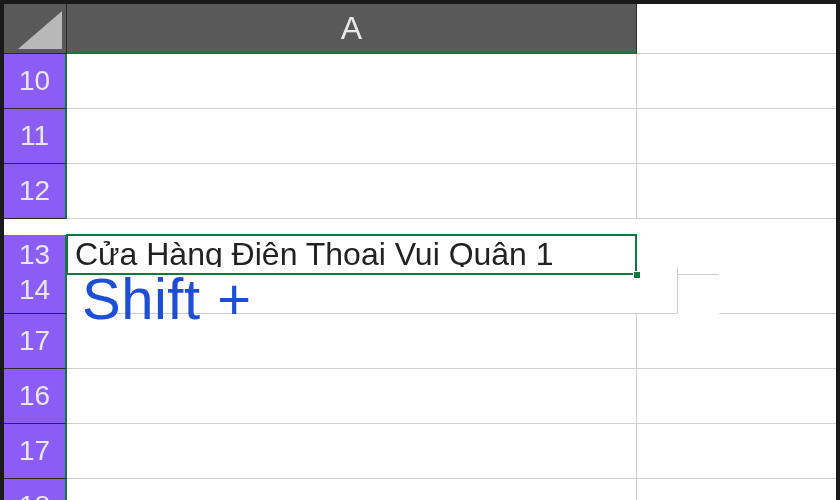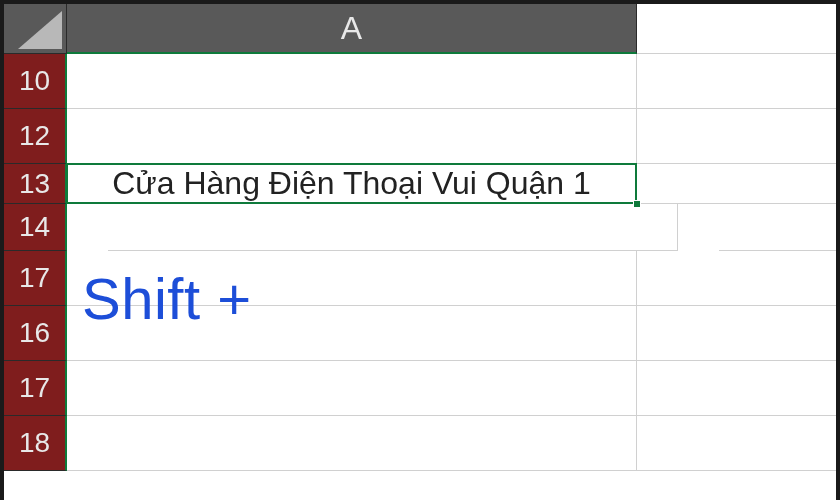--- a/index.html
+++ b/index.html
@@ -86,21 +86,21 @@
       bottom: 0;
     }
 
     .row {
       display: flex;
       width: 100%;
     }
 
     .row-header {
       width: 63px;
-      background: #7f1d1d;
+      background: #8b5cf6;
       border-right: 2px solid #0e7a3b;
       border-bottom: 1px solid #2a2a2a;
       display: flex;
       align-items: center;
       justify-content: center;
       color: #e8e8e8;
       font-size: 28px;
       font-weight: 400;
       flex-shrink: 0;
     }
@@ -110,31 +110,30 @@
       background: #fff;
       border-right: 1px solid #d0d0d0;
       border-bottom: 1px solid #d0d0d0;
       padding: 2px 8px;
       display: flex;
       align-items: center;
       color: #222;
       font-size: 32px;
       flex-shrink: 0;
       position: relative;
-      justify-content: center;
     }
 
     .cell-rest {
       flex: 1;
       background: #fff;
       border-bottom: 1px solid #d0d0d0;
     }
 
     .row-h55 { height: 55px; }
-    .row-h50 { height: 40px; }
+    .row-h50 { height: 40px; margin-top: 8px; }
     .row-h47 { height: 47px; gap: 41px; }
 
     .selection-border {
       position: absolute;
       top: -1px;
       left: -1px;
       right: -1px;
       bottom: -1px;
       border: 2px solid #0e7a3b;
       pointer-events: none;
@@ -179,20 +178,25 @@
   </div>
 
   <div class="rows-container">
 
     <div class="row row-h55">
       <div class="row-header row-h55">10</div>
       <div class="cell row-h55"></div>
       <div class="cell-rest row-h55"></div>
     </div>
 
+    <div class="row row-h55">
+      <div class="row-header row-h55">11</div>
+      <div class="cell row-h55"></div>
+      <div class="cell-rest row-h55"></div>
+    </div>
 
     <div class="row row-h55">
       <div class="row-header row-h55">12</div>
       <div class="cell row-h55"></div>
       <div class="cell-rest row-h55"></div>
     </div>
 
     <div class="row row-h50">
       <div class="row-header row-h50">13</div>
       <div class="cell row-h50">

